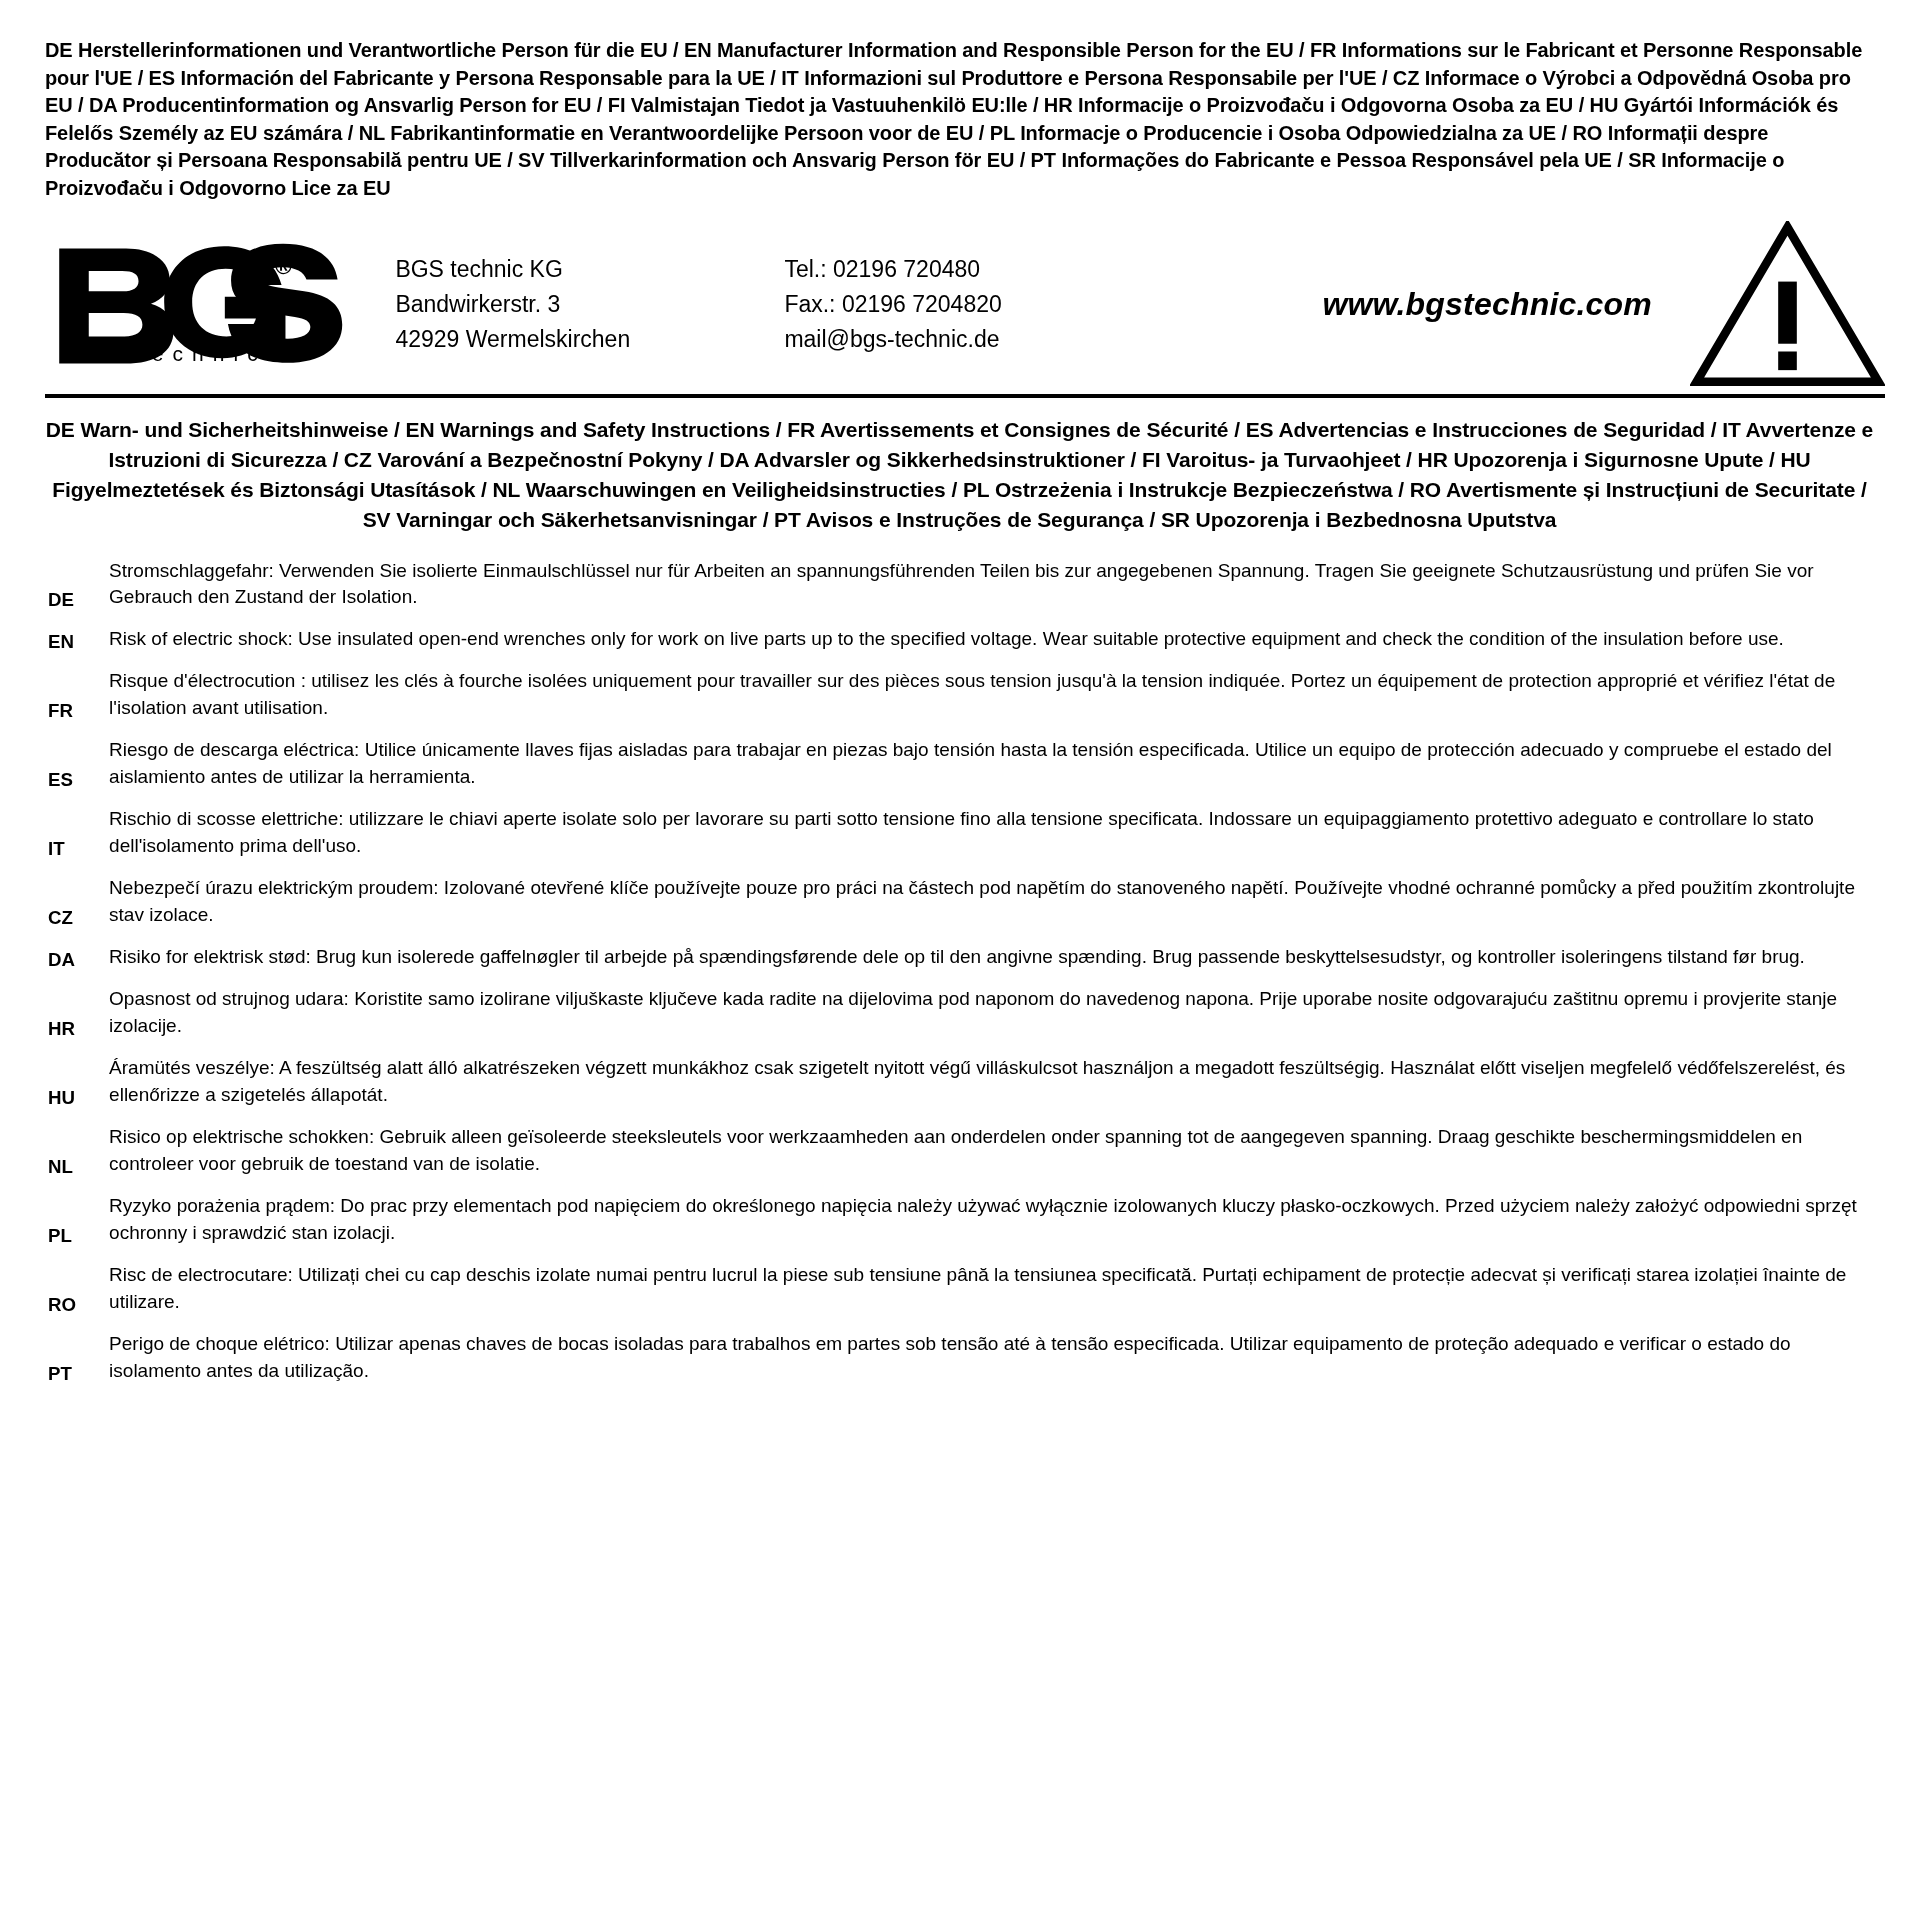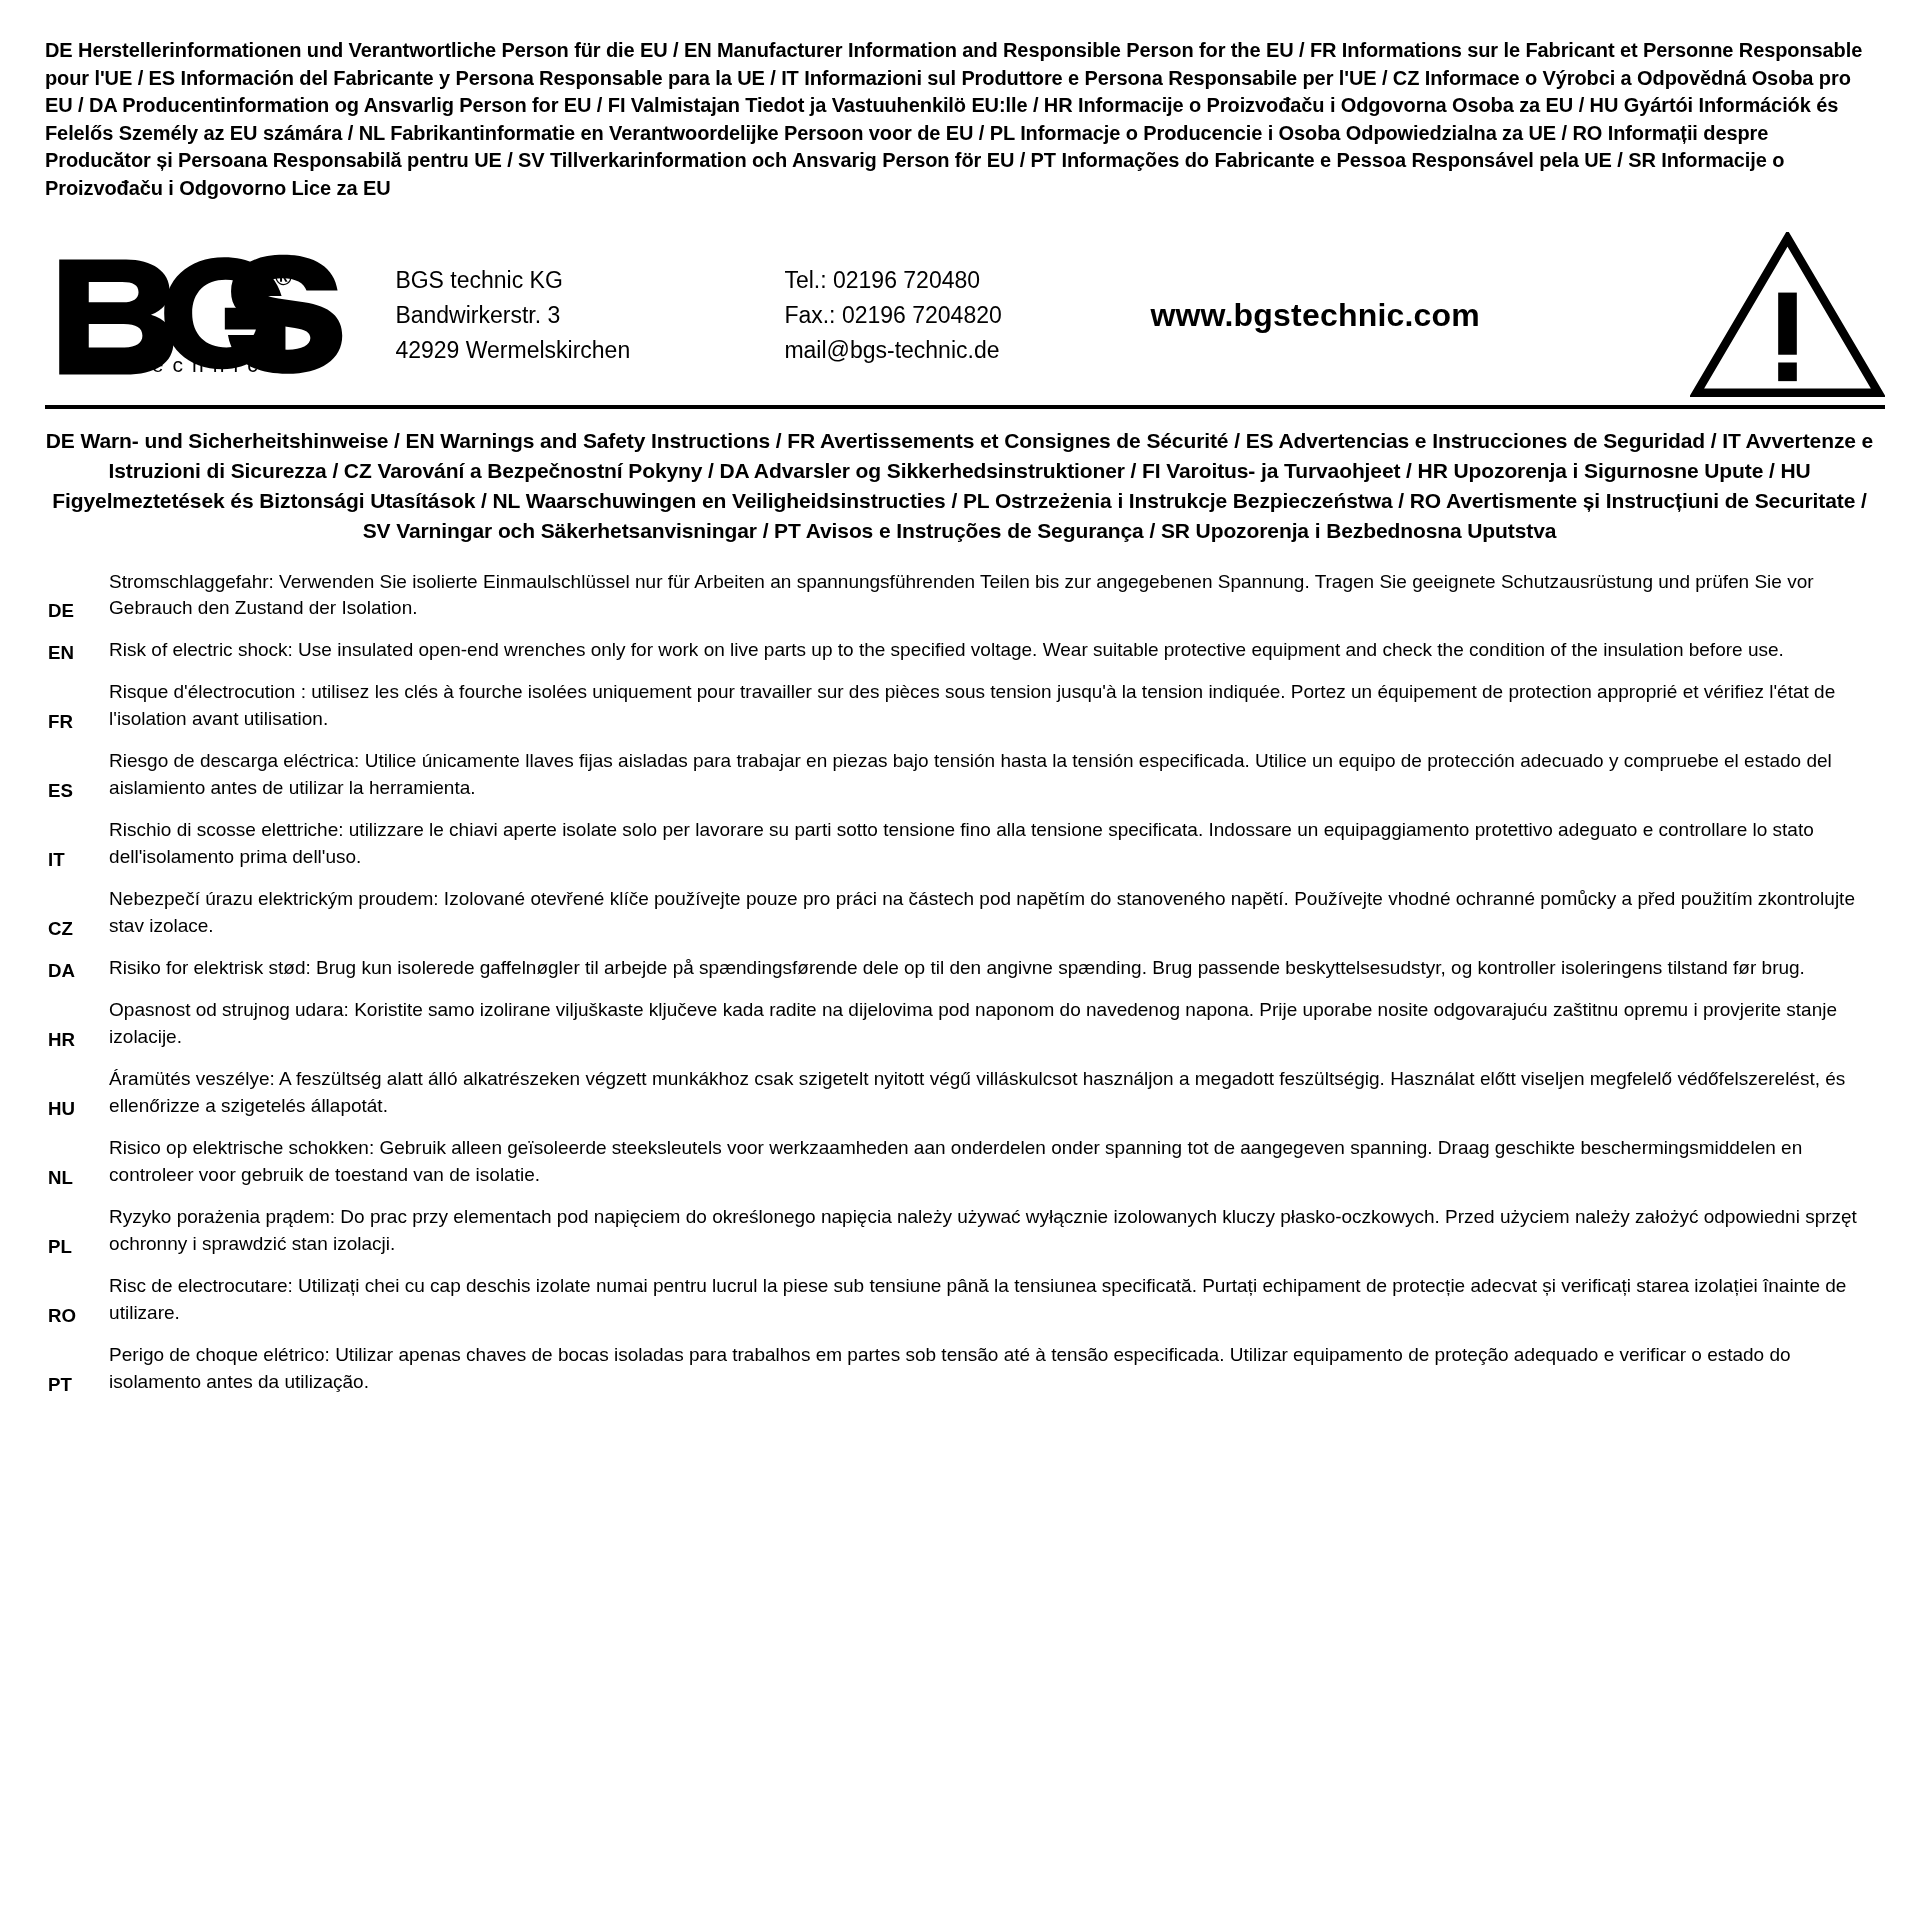--- a/index.html
+++ b/index.html
@@ -20,21 +20,21 @@
     height: 1930px;
     padding: 37px 45px 0 45px;
   }
 
   
   .top-heading {
     font-size: 20px;
     font-weight: bold;
     line-height: 1.38;
     letter-spacing: -0.1px;
-    margin: 0 0 28px 0;
+    margin: 0 0 17px 0;
     max-width: 1821px;
   }
 
   
   .company-band {
     display: flex;
     align-items: center;
     height: 170px;
     border-bottom: 4.7px solid #000;
     padding-bottom: 4.7px;
@@ -53,25 +53,26 @@
     line-height: 1.52;
     padding-left: 15.6px;
   }
   .tel-block {
     flex: 0 0 366px;
     font-size: 23px;
     line-height: 1.52;
   }
   .web-block {
     flex: 1 1 auto;
-    text-align: left;
+    text-align: right;
     font-size: 32px;
     font-weight: bold;
     letter-spacing: 0.2px;
     padding-right: 31px;
+    font-style: italic;
   }
   .warn-block {
     flex: 0 0 202px;
     display: flex;
     justify-content: flex-end;
     align-items: center;
   }
 
   
   .section-heading {

